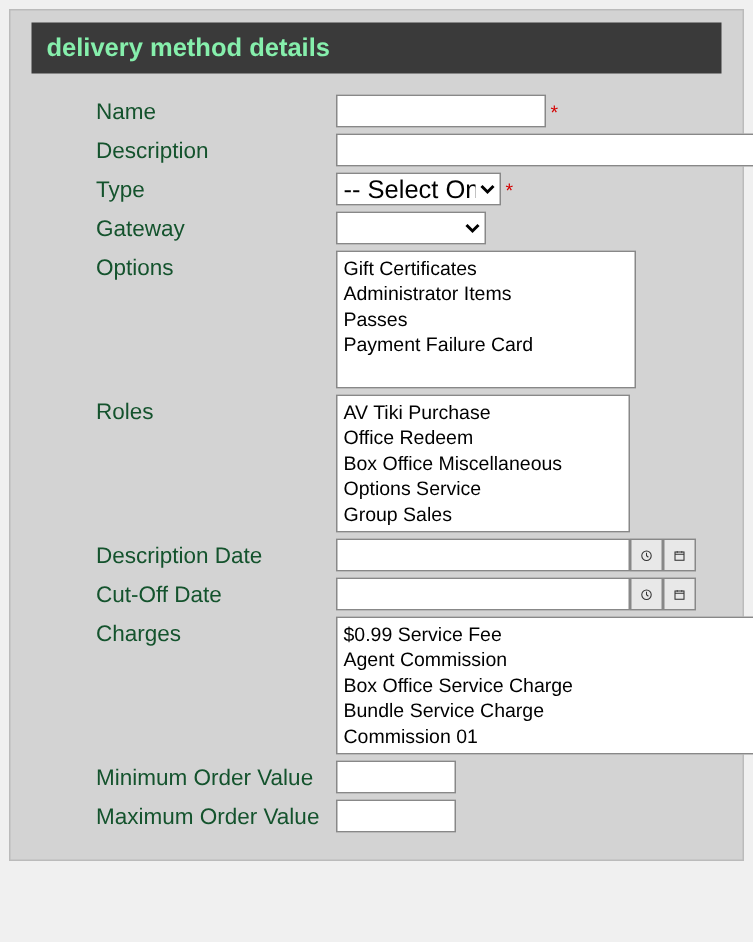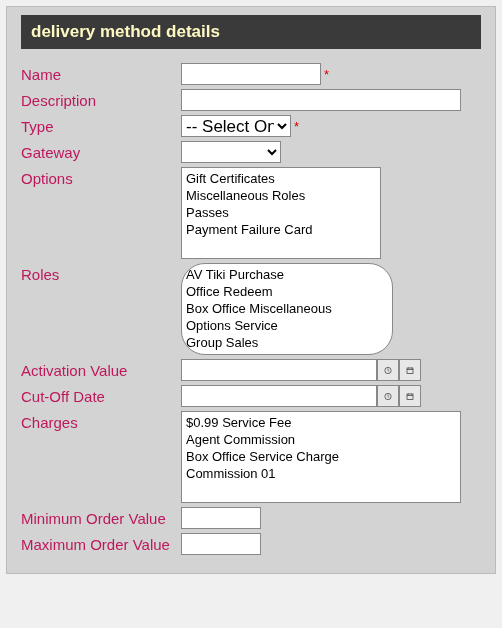--- a/index.html
+++ b/index.html
@@ -11,37 +11,38 @@
     font-size: 14px;
     width: 502px;
   }
   .panel {
     background: #d3d3d3;
     border: 1px solid #bbb;
     padding: 0 14px 14px 14px;
   }
   .header {
     background: #3a3a3a;
-    color: #fef9c3;
+    color: #86efac;
     font-weight: bold;
     font-size: 17px;
     padding: 7px 10px;
     margin: 8px 0 14px 0;
   }
   .row {
     display: flex;
     align-items: flex-start;
     margin-bottom: 4px;
   }
   .label {
     width: 160px;
     flex-shrink: 0;
     padding-top: 3px;
     font-size: 15px;
-    color: #be185d;
+    color: #14532d;
+    margin-left: 43px;
   }
   .field {
     flex: 1;
     display: flex;
     align-items: center;
   }
   .req {
     color: #d40000;
     font-size: 13px;
     margin-left: 3px;
@@ -72,21 +73,21 @@
     font-size: 13px;
     overflow-y: scroll;
     padding: 2px;
   }
   .listbox div {
     padding: 1px 2px;
     white-space: nowrap;
     cursor: default;
   }
   .lb-opts   { width: 200px; height: 92px; }
-  .lb-roles  { width: 212px; height: 92px; border-radius: 24px; }
+  .lb-roles  { width: 196px; height: 92px; }
   .lb-charge { width: 280px; height: 92px; }
   .icon-btn {
     width: 22px;
     height: 22px;
     border: 1px solid #888;
     background: #e8e8e8;
     display: inline-flex;
     align-items: center;
     justify-content: center;
     margin-left: 0;
@@ -134,21 +135,21 @@
         <option></option>
       </select>
     </div>
   </div>
 
   <div class="row">
     <div class="label">Options</div>
     <div class="field">
       <div class="listbox lb-opts">
         <div>Gift Certificates</div>
-        <div>Miscellaneous Roles</div>
+        <div>Administrator Items</div>
         <div>Passes</div>
         <div>Payment Failure Card</div>
       </div>
     </div>
   </div>
 
   <div class="row">
     <div class="label">Roles</div>
     <div class="field">
       <div class="listbox lb-roles">
@@ -156,21 +157,21 @@
         <div>Office Redeem</div>
         <div>Box Office Miscellaneous</div>
         <div>Options Service</div>
         <div>Group Sales</div>
       </div>
     </div>
   </div>
 
 
   <div class="row">
-    <div class="label">Activation Value</div>
+    <div class="label">Description Date</div>
     <div class="field">
       <input type="text" class="w-date" value="" style="">
       <button class="icon-btn" title="time">
         <svg viewBox="0 0 16 16">
             <circle cx="8" cy="8" r="6.3" fill="none" stroke="#333" stroke-width="1.4"></circle>
             <path d="M8 4v4l2.5 2" fill="none" stroke="#333" stroke-width="1.4"></path>
           </svg>
       </button>
       <button class="icon-btn" title="date">
         <svg viewBox="0 0 16 16">
@@ -202,20 +203,21 @@
     </div>
   </div>
 
   <div class="row">
     <div class="label">Charges</div>
     <div class="field">
       <div class="listbox lb-charge">
         <div>$0.99 Service Fee</div>
         <div>Agent Commission</div>
         <div>Box Office Service Charge</div>
+        <div>Bundle Service Charge</div>
         <div>Commission 01</div>
       </div>
     </div>
   </div>
 
   <div class="row">
     <div class="label">Minimum Order Value</div>
     <div class="field">
       <input type="text" class="w-num" value="" style="">
     </div>

